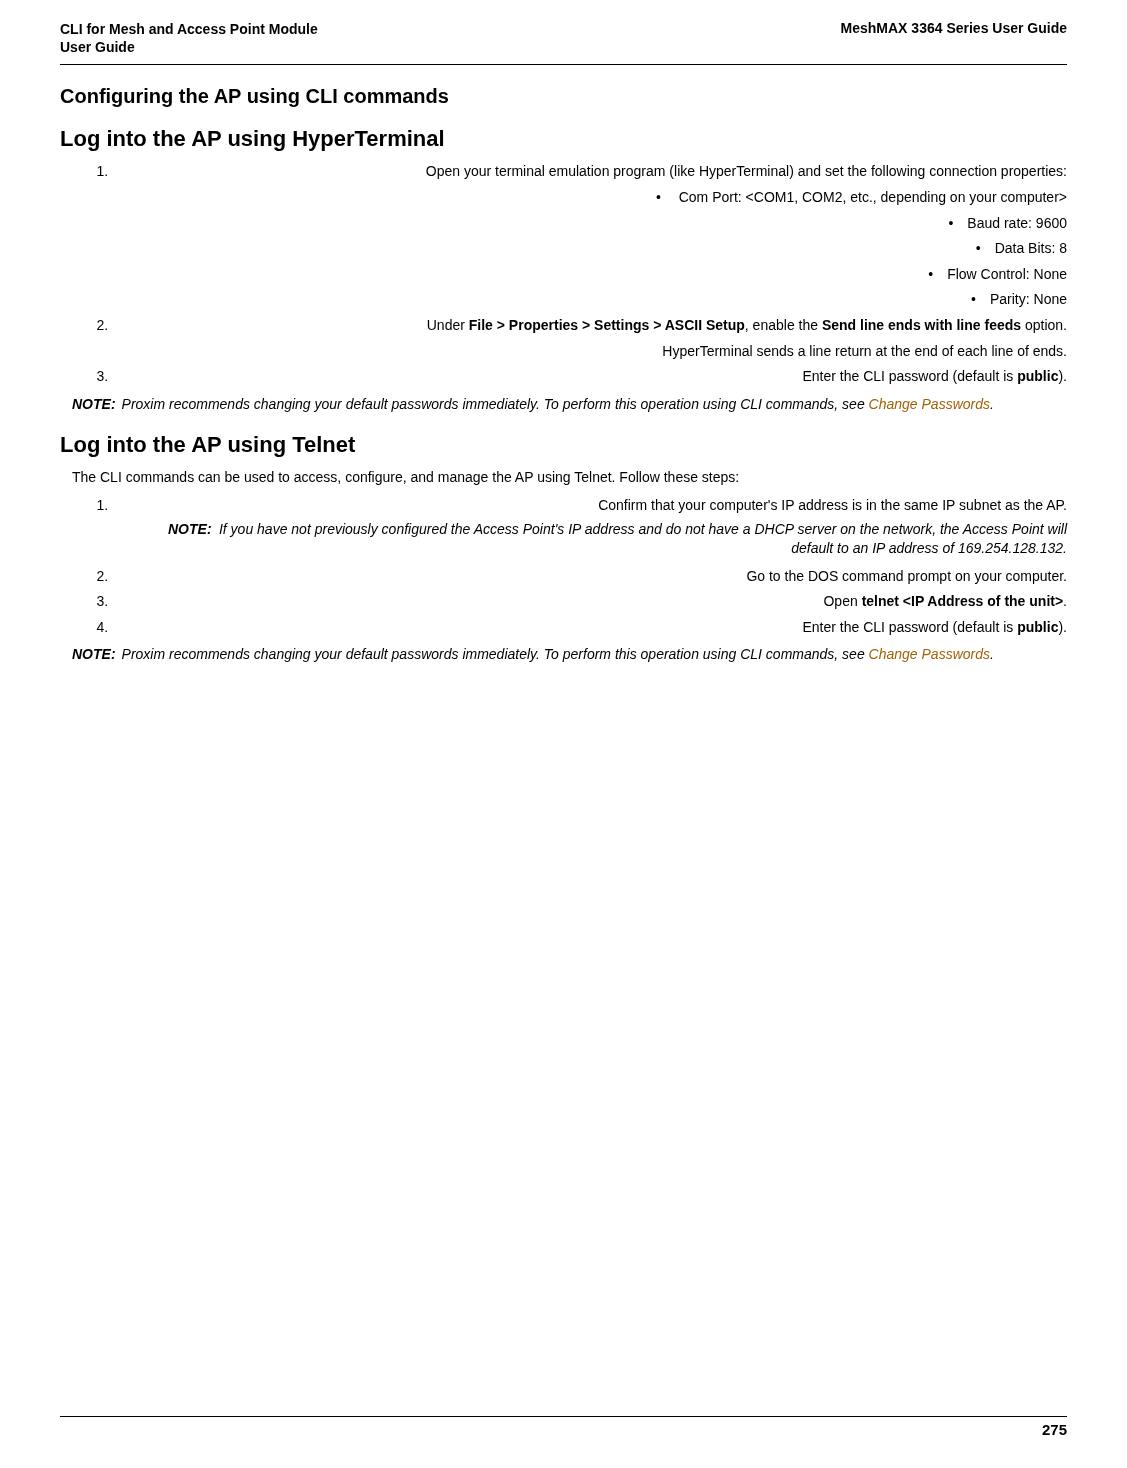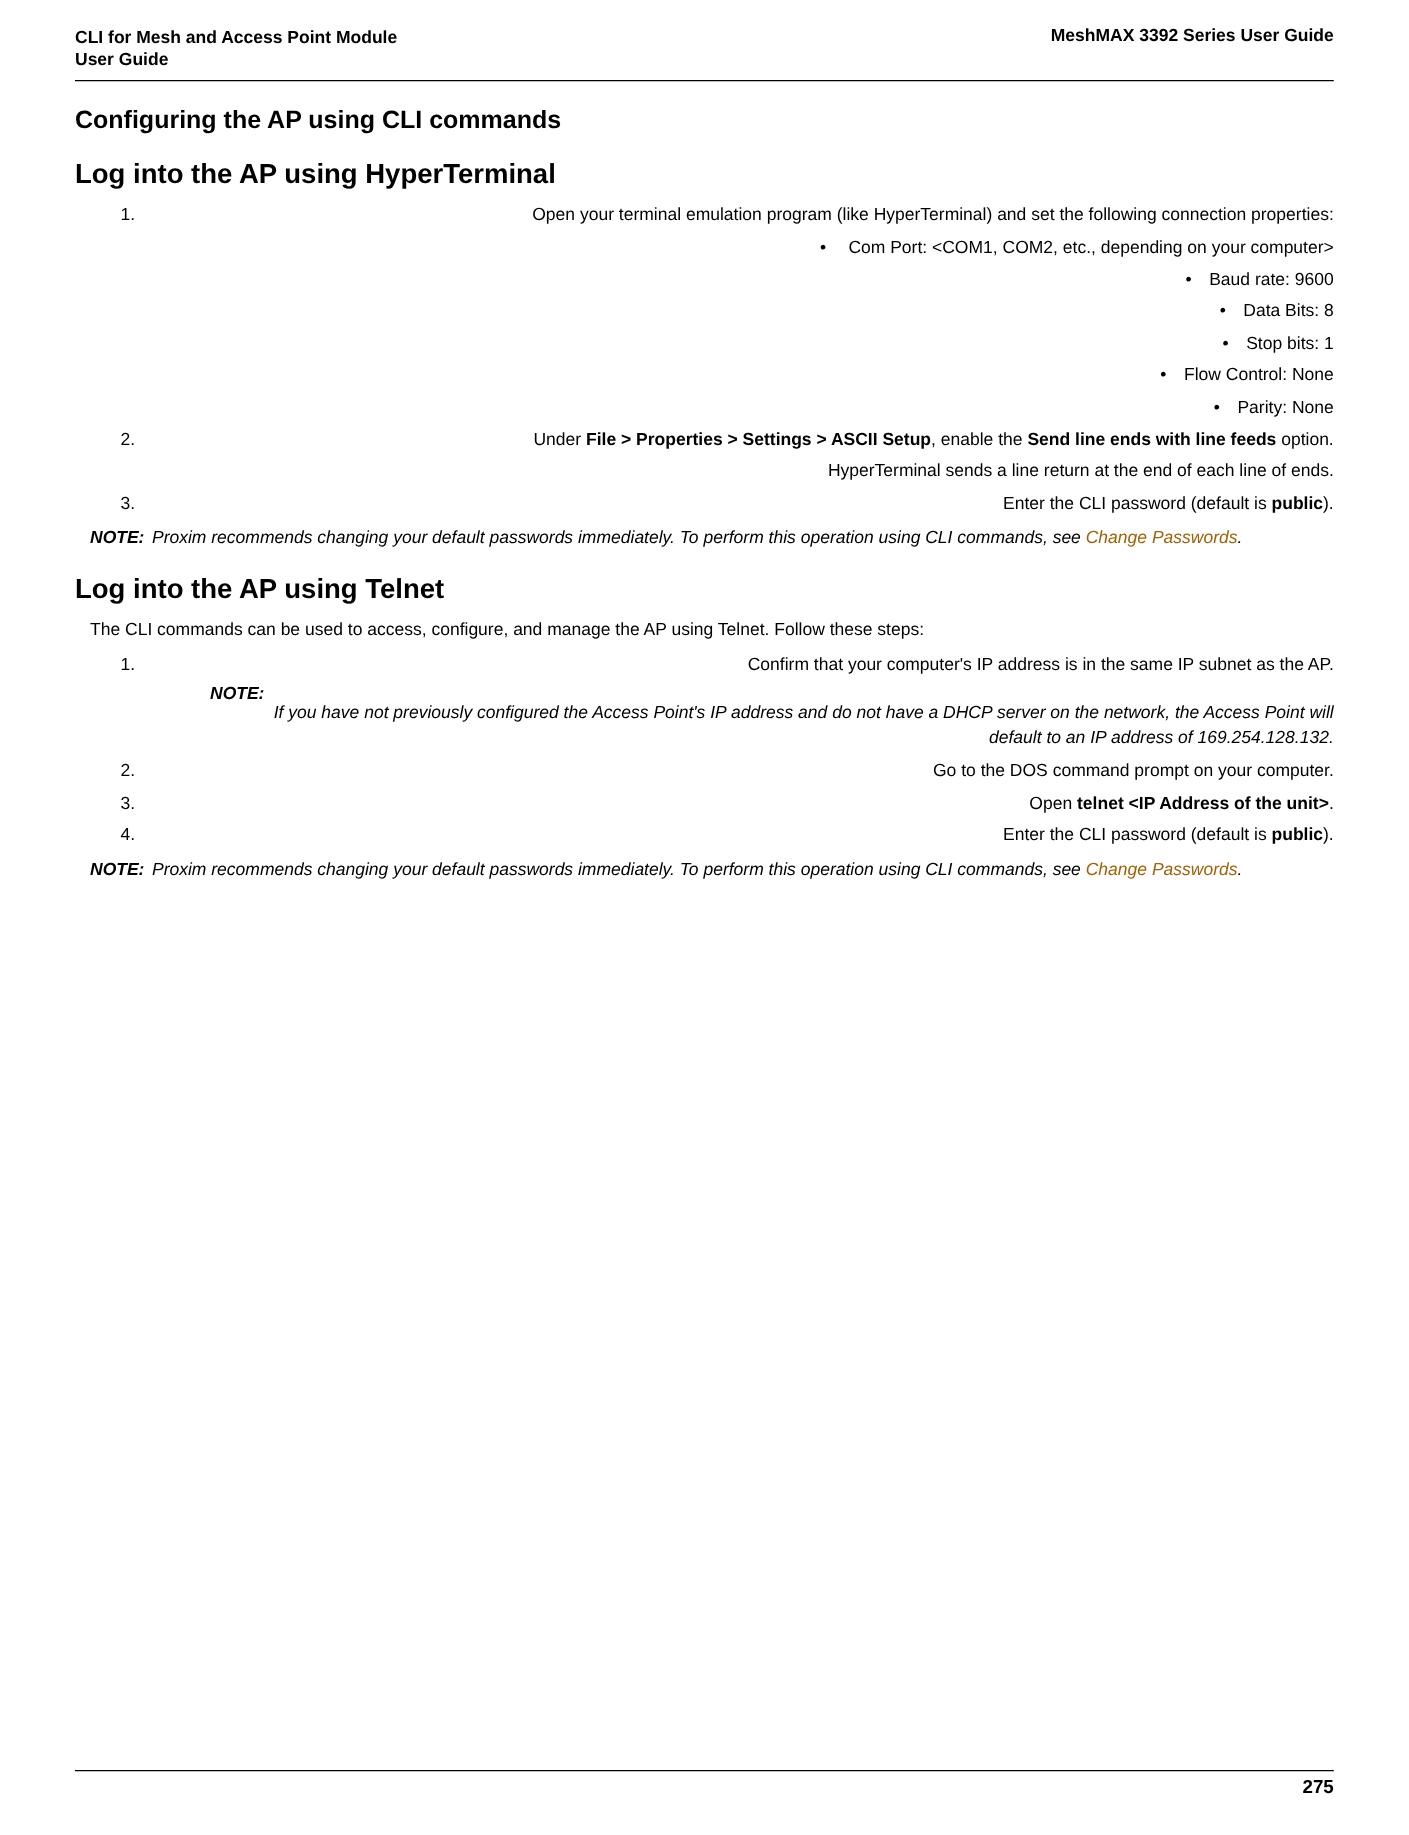--- a/index.html
+++ b/index.html
@@ -92,21 +92,20 @@
       line-height: 1.4;
     }
     .inner-note-label {
       font-weight: bold;
       font-style: italic;
       white-space: nowrap;
       margin-right: 4px;
     }
     .inner-note-text {
       font-style: italic;
-      margin-top: 15px;
     }
     .link {
       color: #a16207;
     }
     .bold {
       font-weight: bold;
     }
     .intro {
       margin-bottom: 8px;
       padding-left: 12px;
@@ -130,36 +129,35 @@
     }
   </style>
 </head>
 <body>
 
 <div class="header">
   <div class="header-left">
     <span>CLI for Mesh and Access Point Module</span><br>
     <span> User Guide</span>
   </div>
-  <div class="header-right">MeshMAX 3392 Series User Guide</div>
+  <div class="header-right">MeshMAX 3364 Series User Guide</div>
 </div>
 
 <h2>Configuring the AP using CLI commands</h2>
 
 <div class="section">
   <h3>Log into the AP using HyperTerminal</h3>
   <div class="content">
     <ol>
       <li>
         <span>Open your terminal emulation program (like HyperTerminal) and set the following connection properties:</span>
         <ul>
           <li> Com Port: &lt;COM1, COM2, etc., depending on your computer&gt;</li>
           <li>Baud rate: 9600</li>
           <li>Data Bits: 8</li>
-          <li>Stop bits: 1</li>
           <li>Flow Control: None</li>
           <li>Parity: None</li>
         </ul>
       </li>
       <li>
         <span>Under </span><span class="bold">File &gt; Properties &gt; Settings &gt; ASCII Setup</span><span>, enable the </span><span class="bold">Send line ends with line feeds</span><span> option.</span>
         <div style="margin-top:6px">HyperTerminal sends a line return at the end of each line of ends.</div>
       </li>
       <li>
         <span>Enter the CLI password (default is </span><span class="bold">public</span><span>).</span>

